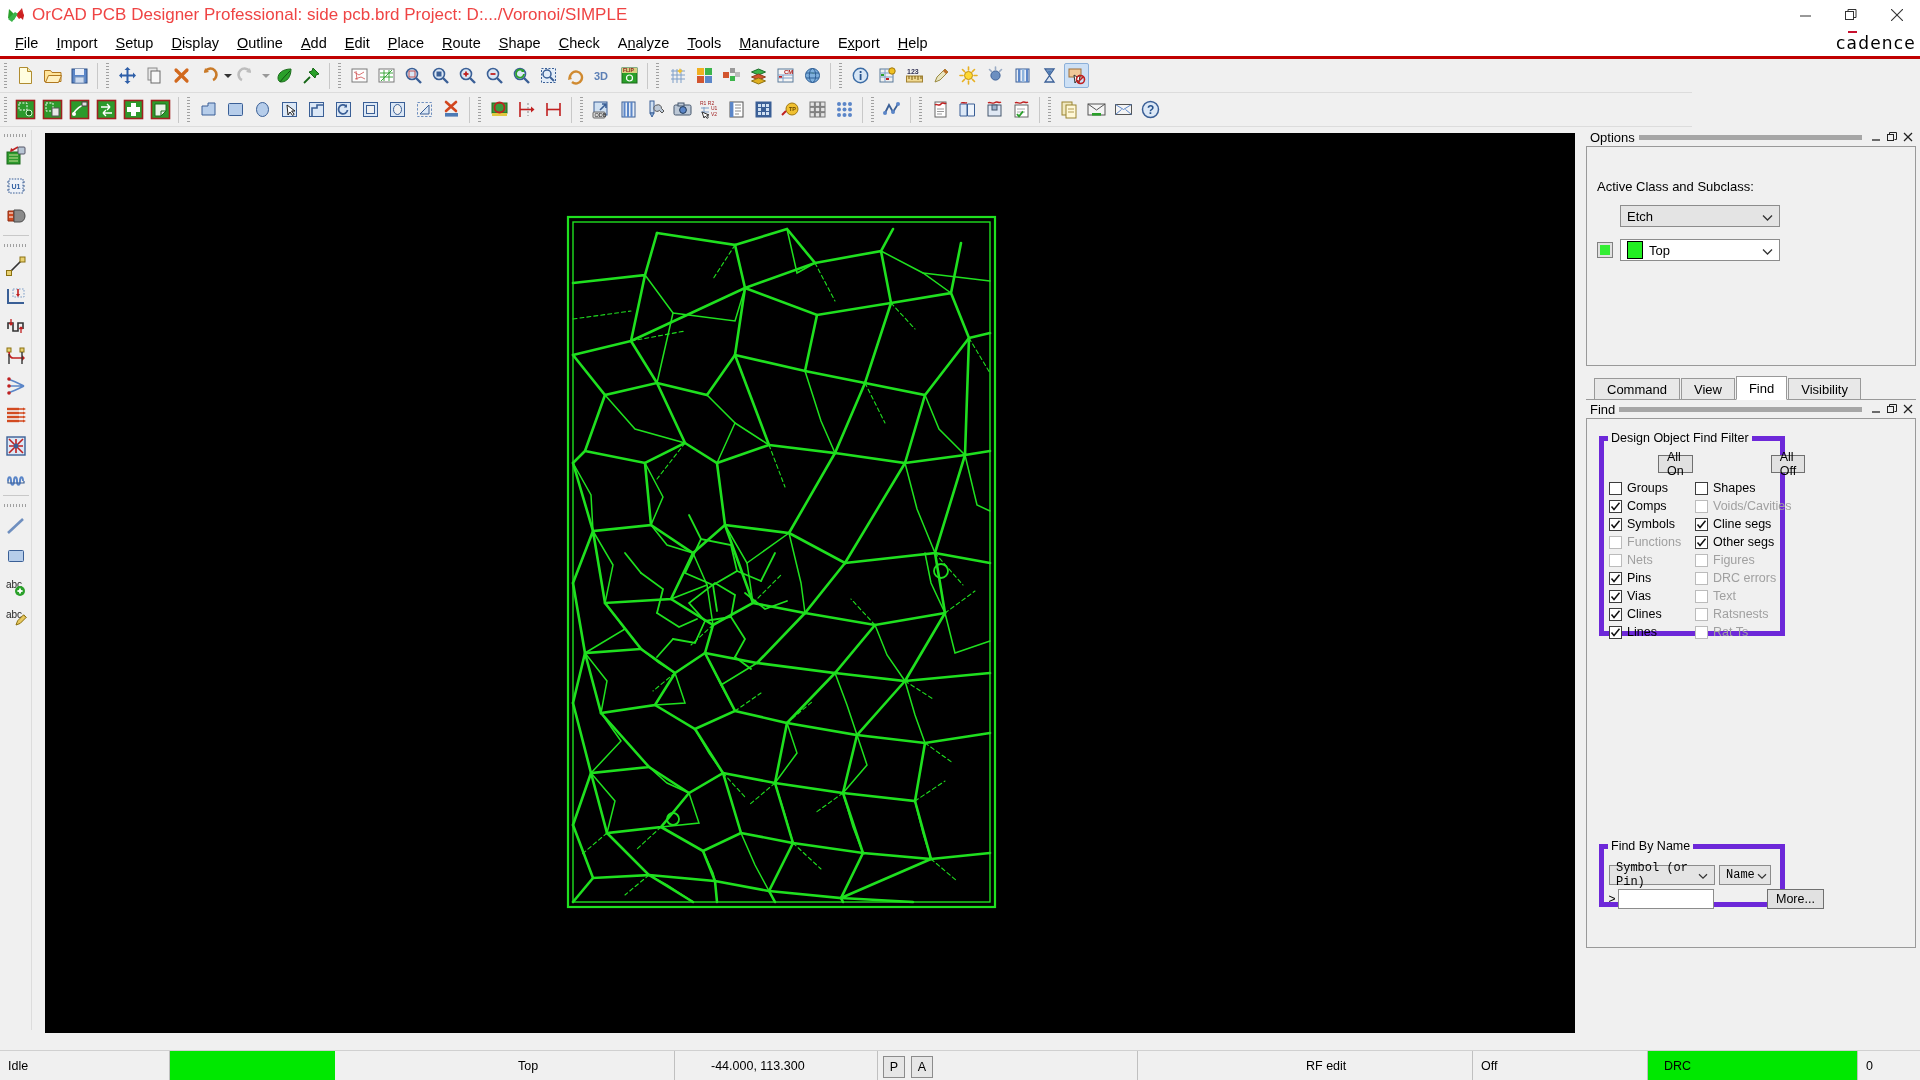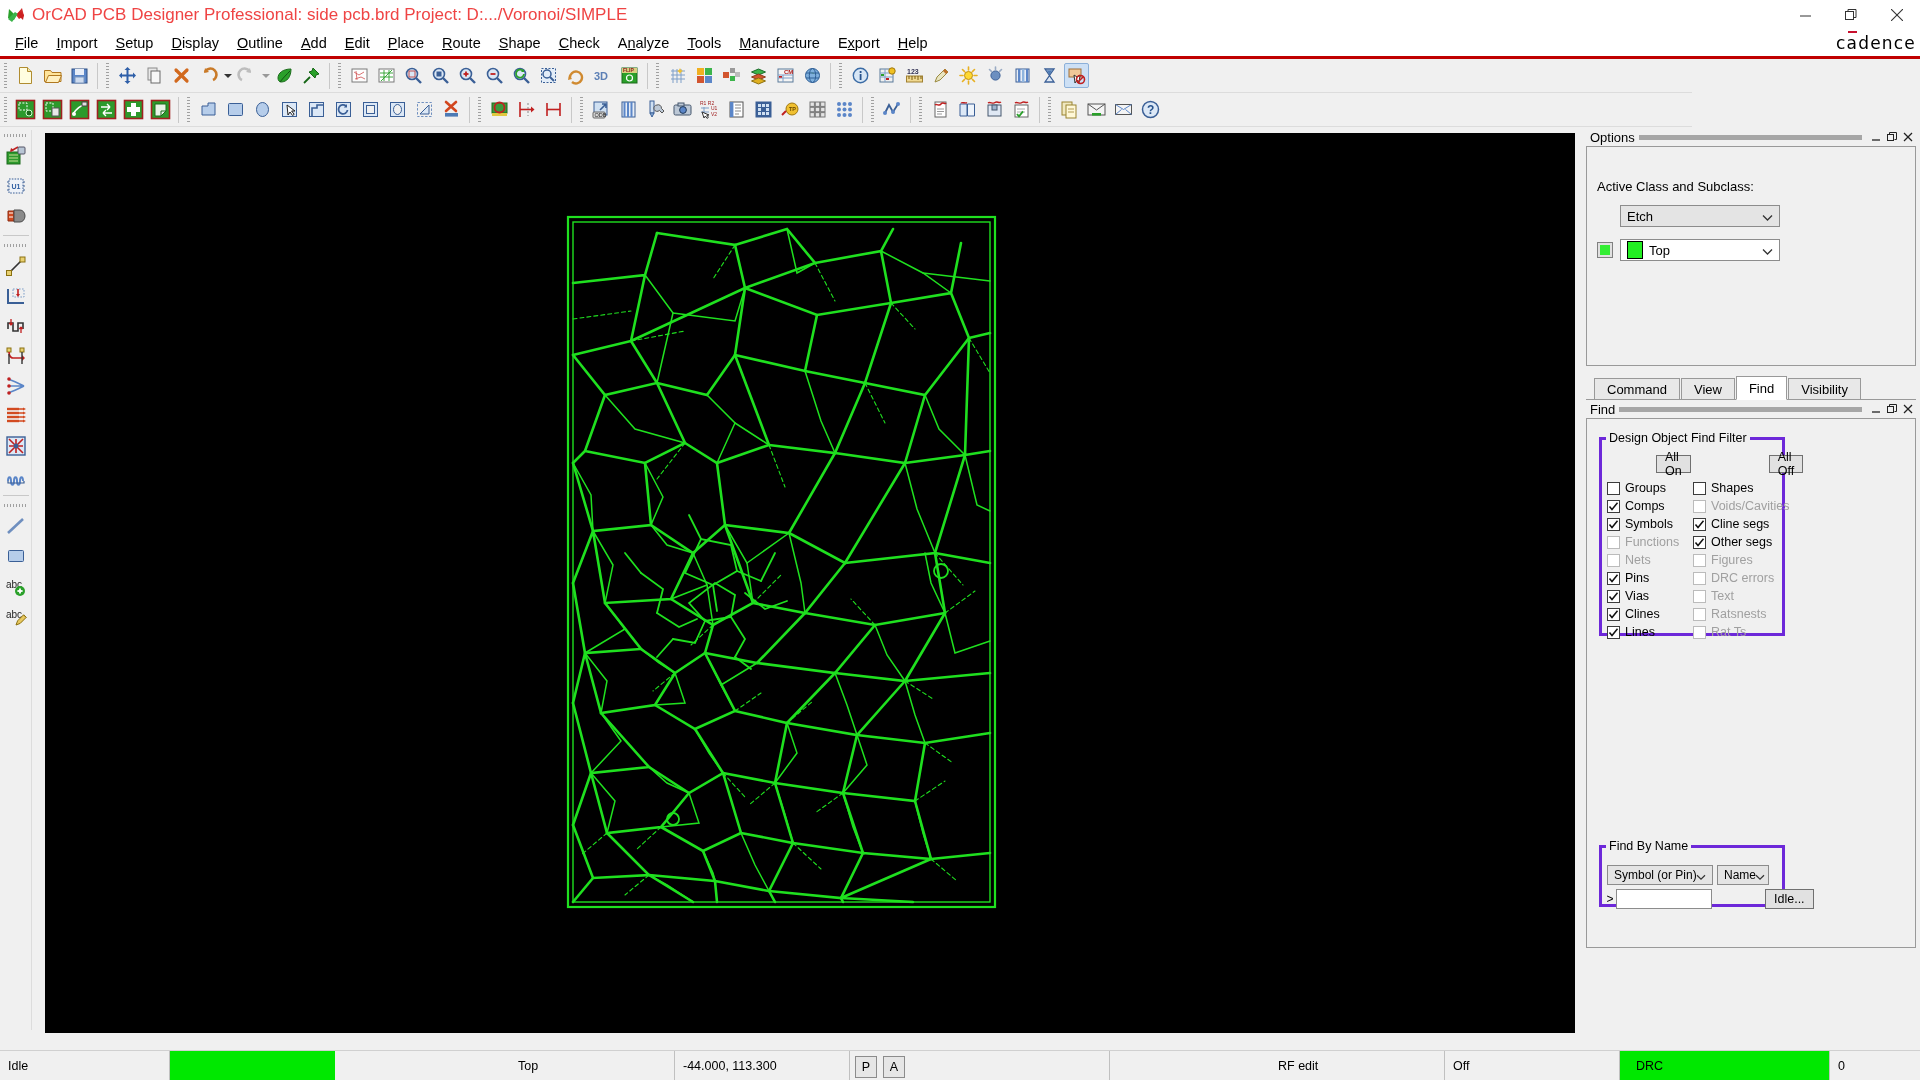--- a/index.html
+++ b/index.html
@@ -132,21 +132,21 @@
   .tab {
     height: 21px; padding: 0 12px; font-size: 13px; color: #000;
     border: 1px solid #999; border-bottom: none; background: #e8e8e8;
     display: flex; align-items: center; margin-right: 1px;
   }
   .tab.selected { background: #fff; height: 24px; position: relative; top: 1px; border-bottom: 1px solid #fff; }
 
   .find-body { height: 530px; position: relative; }
 
   fieldset.grp {
-    position: absolute; border: 3px solid #6d28d9; margin: 0; padding: 0;
+    position: absolute; border: 5px solid #6d28d9; margin: 0; padding: 0;
   }
   fieldset.grp legend { font-size: 12.5px; color: #000; padding: 0 3px; margin-left: 4px; }
 
   .sm-btn {
     border: 1px solid #707070; background: #e1e1e1; font-size: 12.5px; color: #000;
     height: 18px; padding: 0 8px; display: inline-flex; align-items: center; justify-content: center;
     font-family: "Liberation Sans", sans-serif;
     margin-left: 48px;
   }
 
@@ -1437,21 +1437,21 @@
                 </svg>
               </span>
               <span>Lines</span>
             </div>
           </div>
       </fieldset>
 
       <fieldset class="grp" style="left:12px; top:420px; width:186px; height:68px;">
         <legend>Find By Name</legend>
 
-        <div style="position:absolute; left:5px; top:12px; display:flex; align-items:center;">
+        <div style="position:absolute; left:5px; top:12px; display:flex; align-items:center;font-family:Liberation Mono, monospace;">
           <div class="combo" style="width:106px; height:20px;">
             <span style="font-size:12px">Symbol (or Pin)</span>
             <span class="arrow" style="top:3px">
               <svg width="10" height="7" viewBox="0 0 10 7">
                   <path d="M1 1.3L5 5.2 9 1.3" fill="none" stroke="#333" stroke-width="1.2"></path>
                 </svg>
             </span>
           </div>
           <div style="width:4px"></div>
           <div class="combo" style="width:52px; height:20px;">
@@ -1462,34 +1462,34 @@
                 </svg>
             </span>
           </div>
         </div>
 
         <div style="position:absolute; left:2px; top:36px; display:flex; align-items:center;">
           <span style="font-size:12px; width:12px; text-align:center;">&gt;</span>
           <input class="txtinput" style="width: 96px;" type="text" id="findNameInput">
           <div style="width:5px"></div>
           <div class="sm-btn" style="height:20px;">
-              <span>Idle...</span>
+              <span>More...</span>
             </div>
         </div>
       </fieldset>
 
     </div>
   </div>
 
   <div class="statusbar">
     <div class="sb-cell" style="width:170px;">Idle</div>
     <div class="sb-cell sb-green" style="width: 165px; border-right: none; background: rgb(0, 232, 0);" id="progressCell"></div>
     <div class="sb-cell" style="width:175px; border-right:none;"></div>
     <div class="sb-cell" style="width:165px;">Top</div>
-    <div class="sb-cell" style="width:175px;">-44.000, 113.300</div>
+    <div class="sb-cell" style="width:175px;margin-left:28px;">-44.000, 113.300</div>
     <div class="sb-cell" style="width:70px; padding-left:2px; border-right:none;">
       <div class="sb-sq">
           <span>P</span>
         </div>
       <div class="sb-sq">
           <span>A</span>
         </div>
     </div>
     <div class="sb-cell" style="width:190px;"></div>
     <div class="sb-cell" style="width:160px; border-right:none;"></div>

